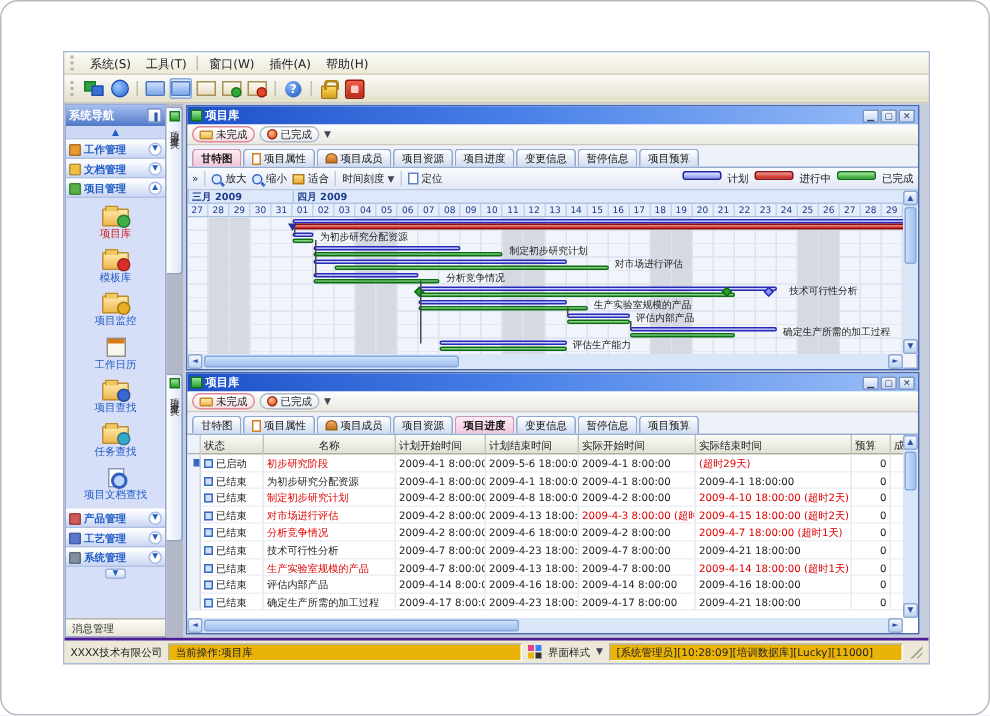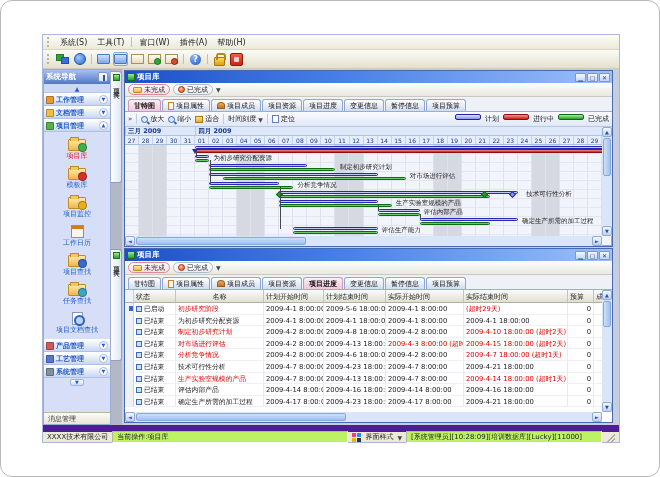--- a/index.html
+++ b/index.html
@@ -124,22 +124,22 @@
 .thead{display:flex;height:13px;}
 .th{background:linear-gradient(#fcfcf8,#e0e0d4);border-right:1px solid #c4c4b4;border-bottom:1px solid #b0b0a0;font-size:7px;color:#222;padding:2px 2px 0;white-space:nowrap;overflow:hidden;flex:none;}
 .trow{display:flex;height:11.6px;background:#fff;}
 .td{font-size:6.8px;color:#222;padding:2px 2px 0;border-right:1px solid #e8eaf2;border-bottom:1px solid #eef0f6;white-space:nowrap;overflow:hidden;flex:none;line-height:8px;}
 .td.red{color:#e00000;}
 .td.num{text-align:right;}
 .sel-col{background:#eef2fa;border-right:1px solid #c8d0e0;}
 .stat-ic{display:inline-block;width:6px;height:6px;background:#cfe0fa;border:1px solid #3868c0;margin-right:2px;vertical-align:-1px;}
 .rowmark{display:inline-block;width:5px;height:5px;background:#3868c0;margin:1px 0 0 2px;}
 
-.statusbar{height:17px;display:flex;align-items:center;gap:4px;padding:0 4px;background:#ece9d8;border-top:7px solid #4c1d95;font-size:7px;color:#222;}
-.sunken{border:1px solid #b8b4a0;border-bottom-color:#fff;border-right-color:#fff;background:#bef264;height:12px;display:flex;align-items:center;padding:0 4px;white-space:nowrap;overflow:hidden;}
+.statusbar{height:17px;display:flex;align-items:center;gap:4px;padding:0 4px;background:#ece9d8;border-top:2px solid #4c1d95;font-size:7px;color:#222;}
+.sunken{border:1px solid #b8b4a0;border-bottom-color:#fff;border-right-color:#fff;background:#eab308;height:12px;display:flex;align-items:center;padding:0 4px;white-space:nowrap;overflow:hidden;}
 .op-box{flex:1;}
 .palette{display:grid;grid-template-columns:4px 4px;grid-auto-rows:4px;gap:1px;}
 .palette i{display:block;}
 .drop{font-size:6px;color:#445;}
 .grip{width:9px;height:9px;background:linear-gradient(135deg,transparent 55%,#b0ab98 55%,#b0ab98 65%,transparent 65%,transparent 75%,#b0ab98 75%,#b0ab98 85%,transparent 85%);}
 </style>
 </head>
 <body>
 
 <div class="screen">

